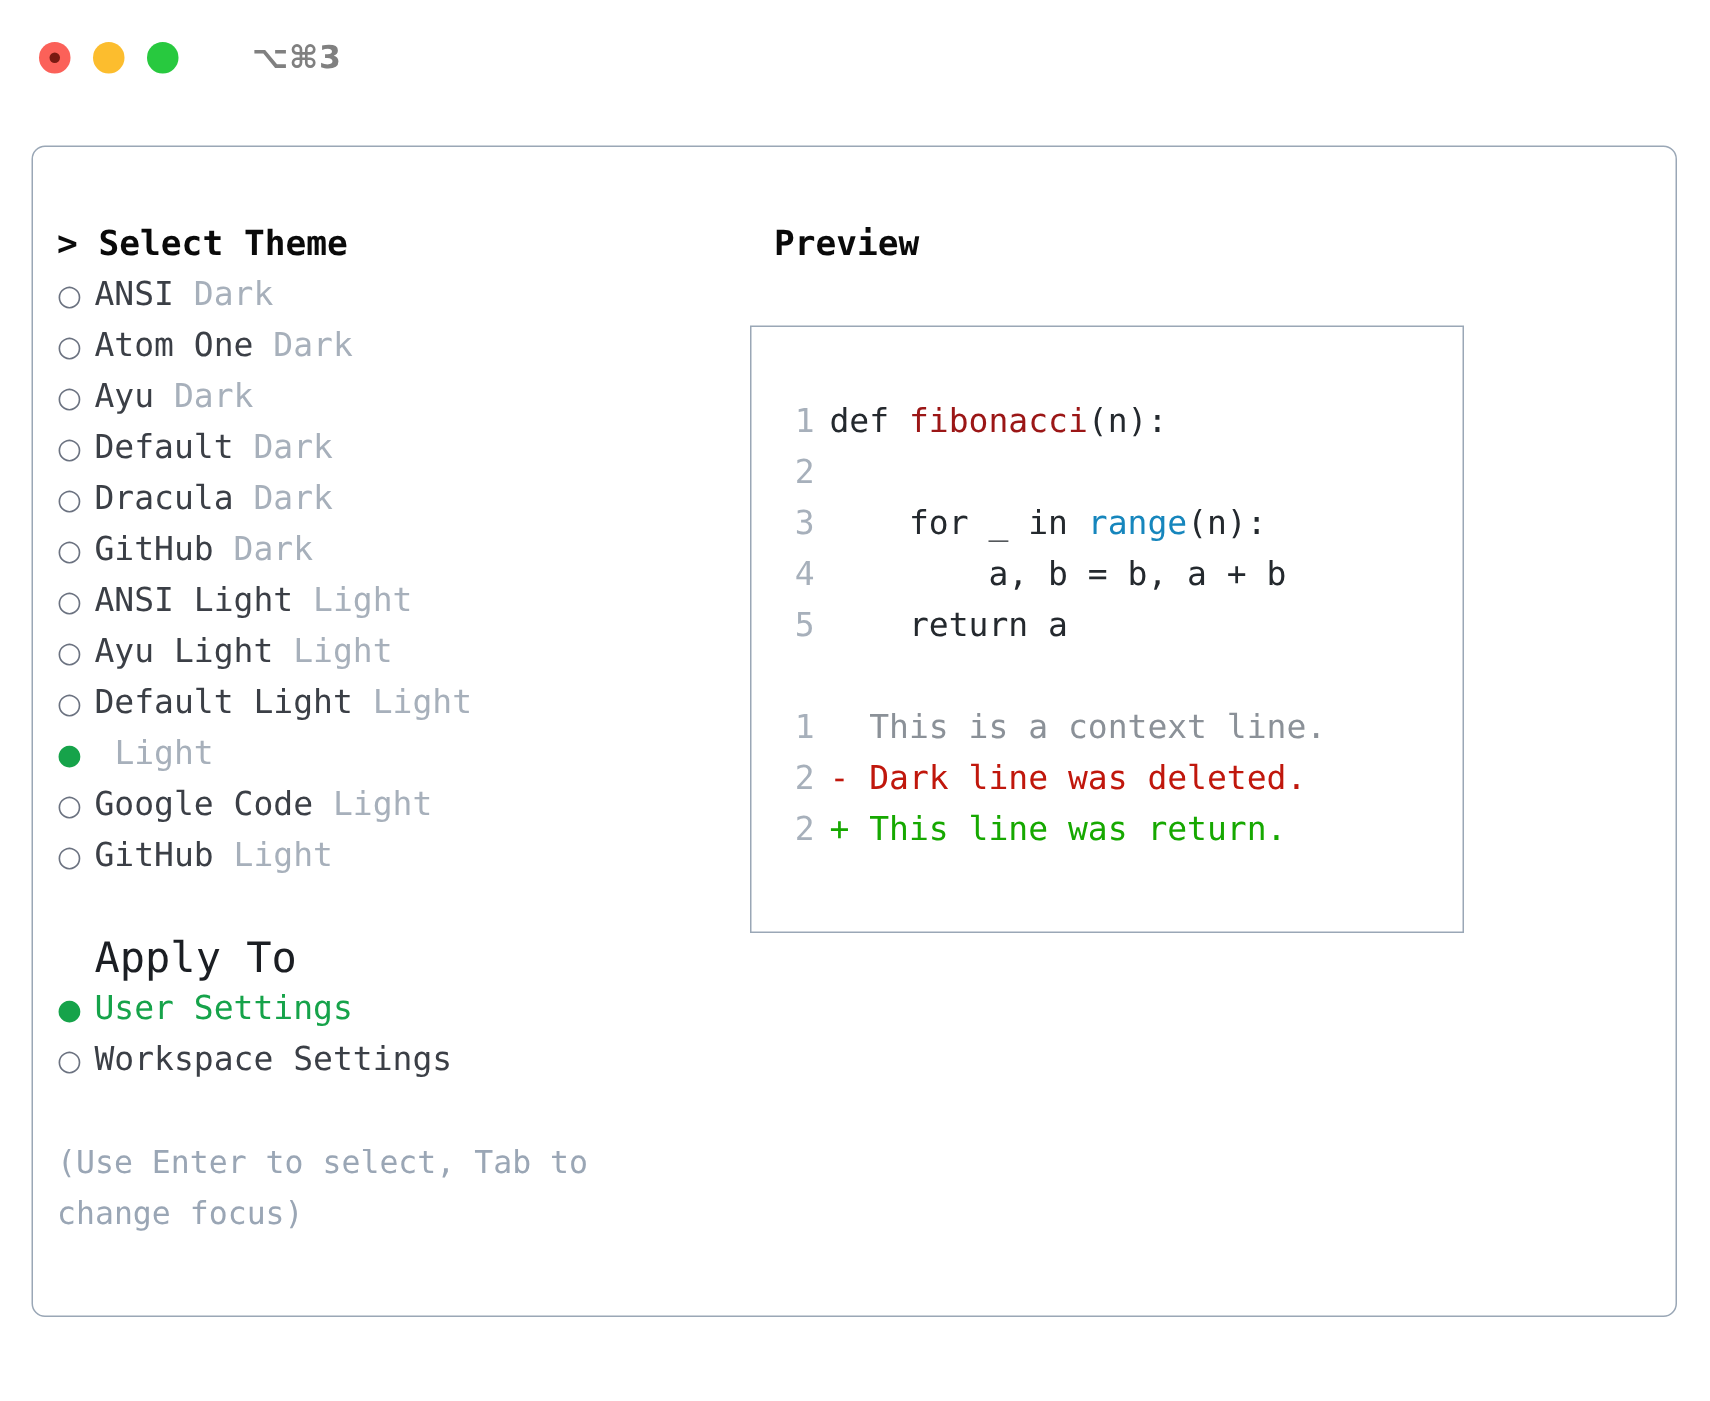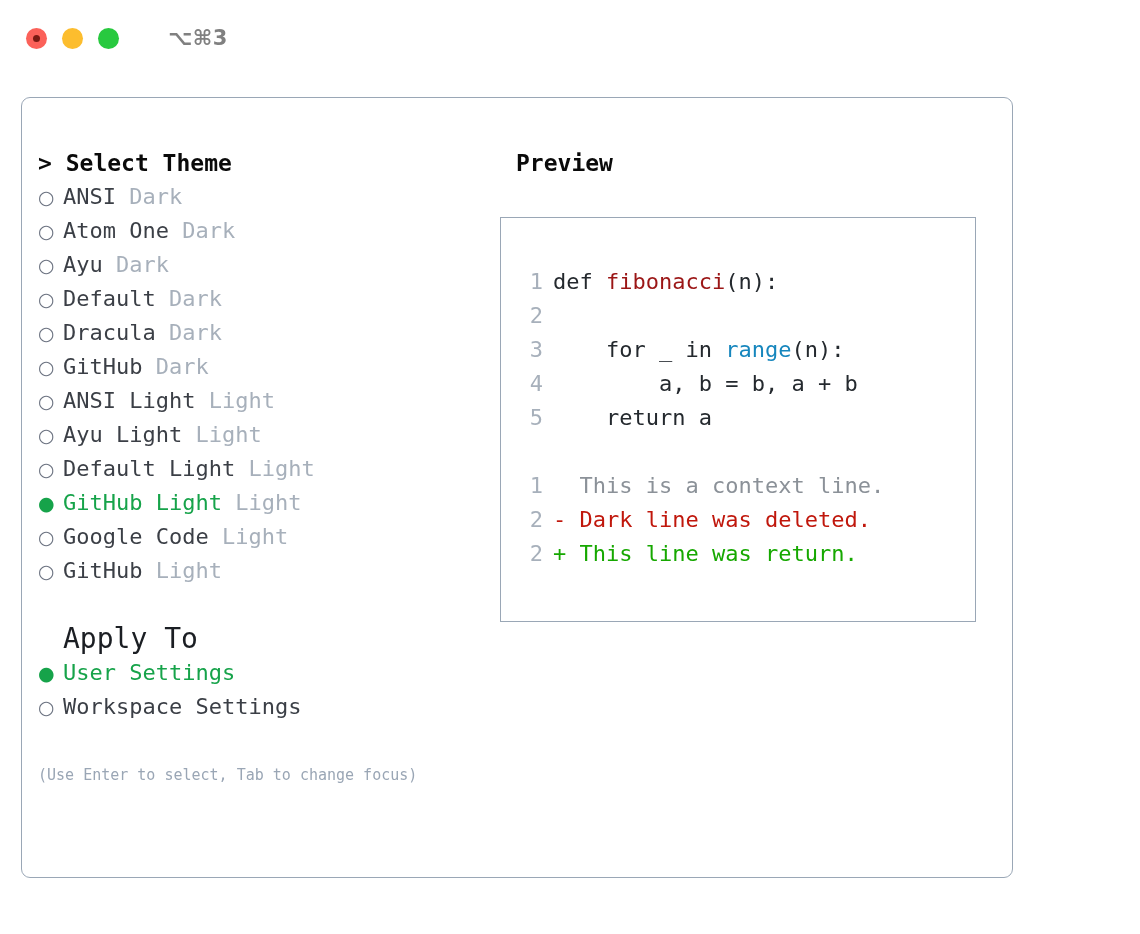--- a/index.html
+++ b/index.html
@@ -58,21 +58,21 @@
     font-weight: bold;
     color: #808080;
     letter-spacing: 0.5px;
     font-family: "DejaVu Sans", "Liberation Sans", sans-serif;
   }
 
   
   .panel {
     position: absolute;
     left: 21px; top: 97px;
-    width: 992px;
+    width: 1097px;
     height: 781px;
     border: 1.6px solid #9aa7b6;
     border-radius: 9px;
     box-sizing: border-box;
     background: #ffffff;
   }
 
   .panel-inner {
     position: absolute;
     left: 0; top: 0;
@@ -123,21 +123,21 @@
   .group-head {
     font-size: 28px;
     line-height: 34px;
     color: #1b1e23;
     padding-left: 25px;
     white-space: pre;
   }
 
   .hint {
     margin-top: 34px;
-    font-size: 15px;
+    font-size: 21px;
     line-height: 34px;
     color: #9aa6b5;
     width: 410px;
     white-space: pre-wrap;
   }
 
   
   .right-col {
     flex: 1;
     padding: 48px 0 0 0;
@@ -211,21 +211,21 @@
         <ul class="opt-list" id="theme-list">
             <li class="opt"><span class="bullet">○</span><span class="opt-label">ANSI</span><span class="opt-variant">Dark</span></li>
             <li class="opt"><span class="bullet">○</span><span class="opt-label">Atom One</span><span class="opt-variant">Dark</span></li>
             <li class="opt"><span class="bullet">○</span><span class="opt-label">Ayu</span><span class="opt-variant">Dark</span></li>
             <li class="opt"><span class="bullet">○</span><span class="opt-label">Default</span><span class="opt-variant">Dark</span></li>
             <li class="opt"><span class="bullet">○</span><span class="opt-label">Dracula</span><span class="opt-variant">Dark</span></li>
             <li class="opt"><span class="bullet">○</span><span class="opt-label">GitHub</span><span class="opt-variant">Dark</span></li>
             <li class="opt"><span class="bullet">○</span><span class="opt-label">ANSI Light</span><span class="opt-variant">Light</span></li>
             <li class="opt"><span class="bullet">○</span><span class="opt-label">Ayu Light</span><span class="opt-variant">Light</span></li>
             <li class="opt"><span class="bullet">○</span><span class="opt-label">Default Light</span><span class="opt-variant">Light</span></li>
-            <li class="opt selected"><span class="bullet">●</span><span class="opt-label">GitHub Light</span><span class="opt-variant">Light</span></li>
+            <li class="opt selected"><span class="bullet">●</span><span class="opt-variant">Light</span></li>
             <li class="opt"><span class="bullet">○</span><span class="opt-label">Google Code</span><span class="opt-variant">Light</span></li>
             <li class="opt"><span class="bullet">○</span><span class="opt-label">GitHub</span><span class="opt-variant">Light</span></li>
           </ul>
 
         <div class="spacer-sm"></div>
 
         <div class="group-head">Apply To</div>
 
         <ul class="opt-list" id="apply-list">
             <li class="opt selected"><span class="bullet">●</span><span class="opt-label">User Settings</span></li>

